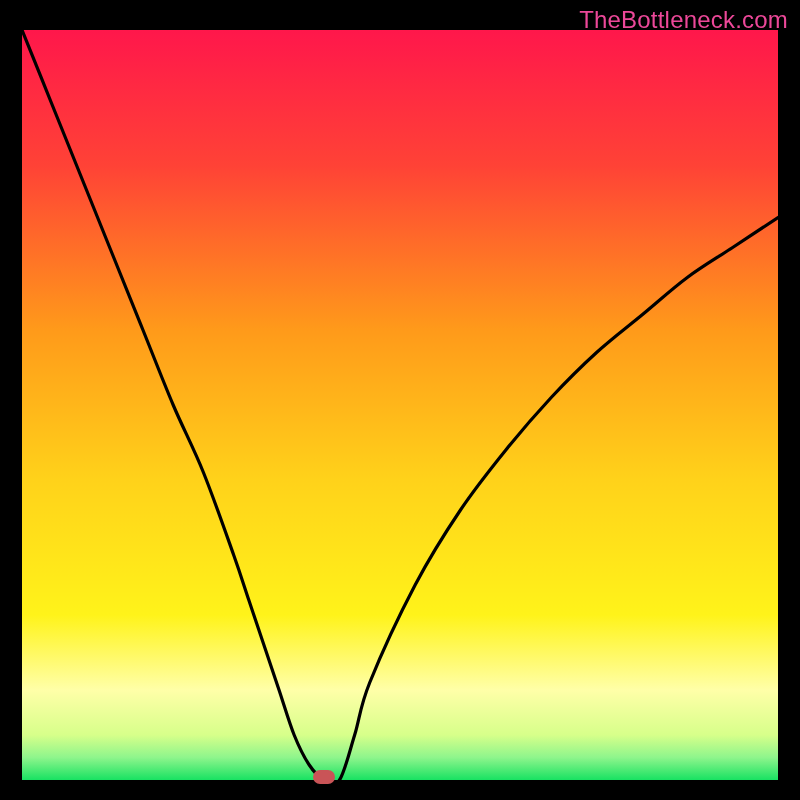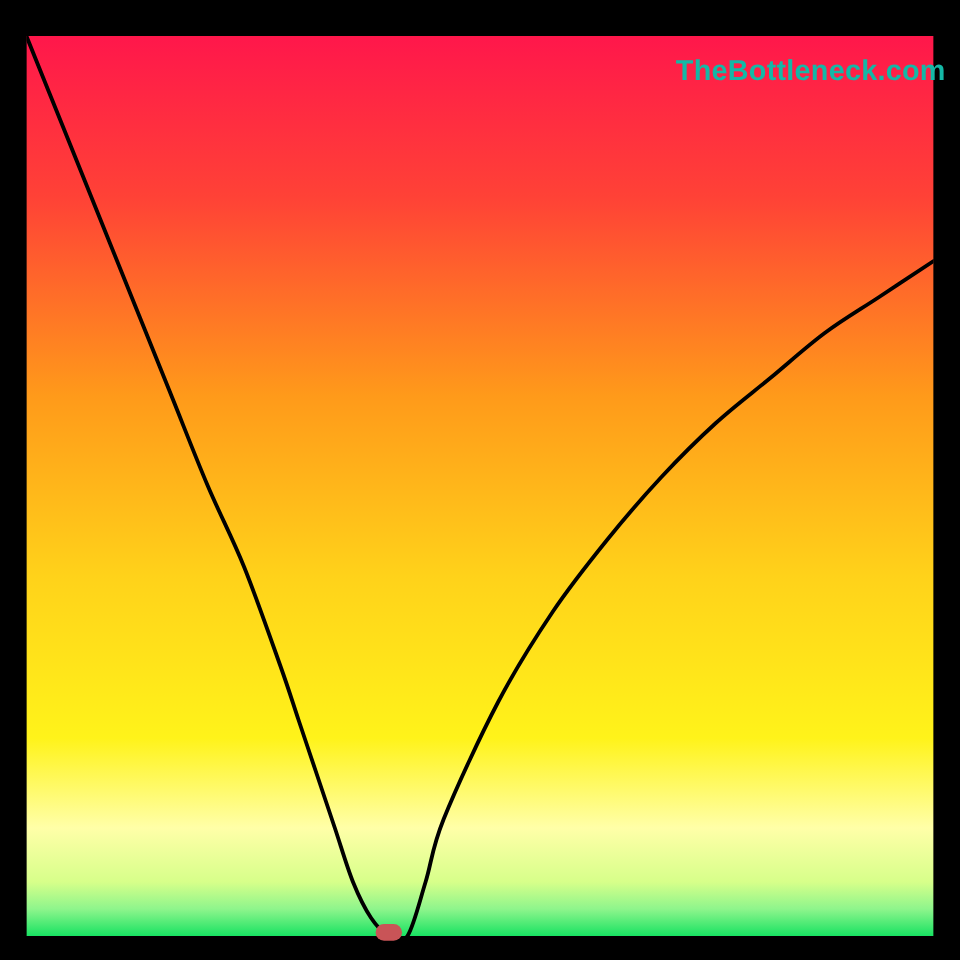--- a/index.html
+++ b/index.html
@@ -7,26 +7,25 @@
   .outer {
     width: 800px;
     height: 800px;
     background: #000;
     position: relative;
   }
   .watermark {
     position: absolute;
     top: 6px;
     right: 12px;
-    color: #14b8a6;
+    color: #ec4899;
     font-size: 24px;
-    font-weight: 700;
+    font-weight: 400;
     letter-spacing: 0.2px;
     z-index: 10;
-    margin-top: 40px;
   }
   .plot {
     position: absolute;
     left: 22px;
     top: 30px;
     width: 756px;
     height: 750px;
   }
   .plot svg { display: block; width: 100%; height: 100%; }
   .marker {

